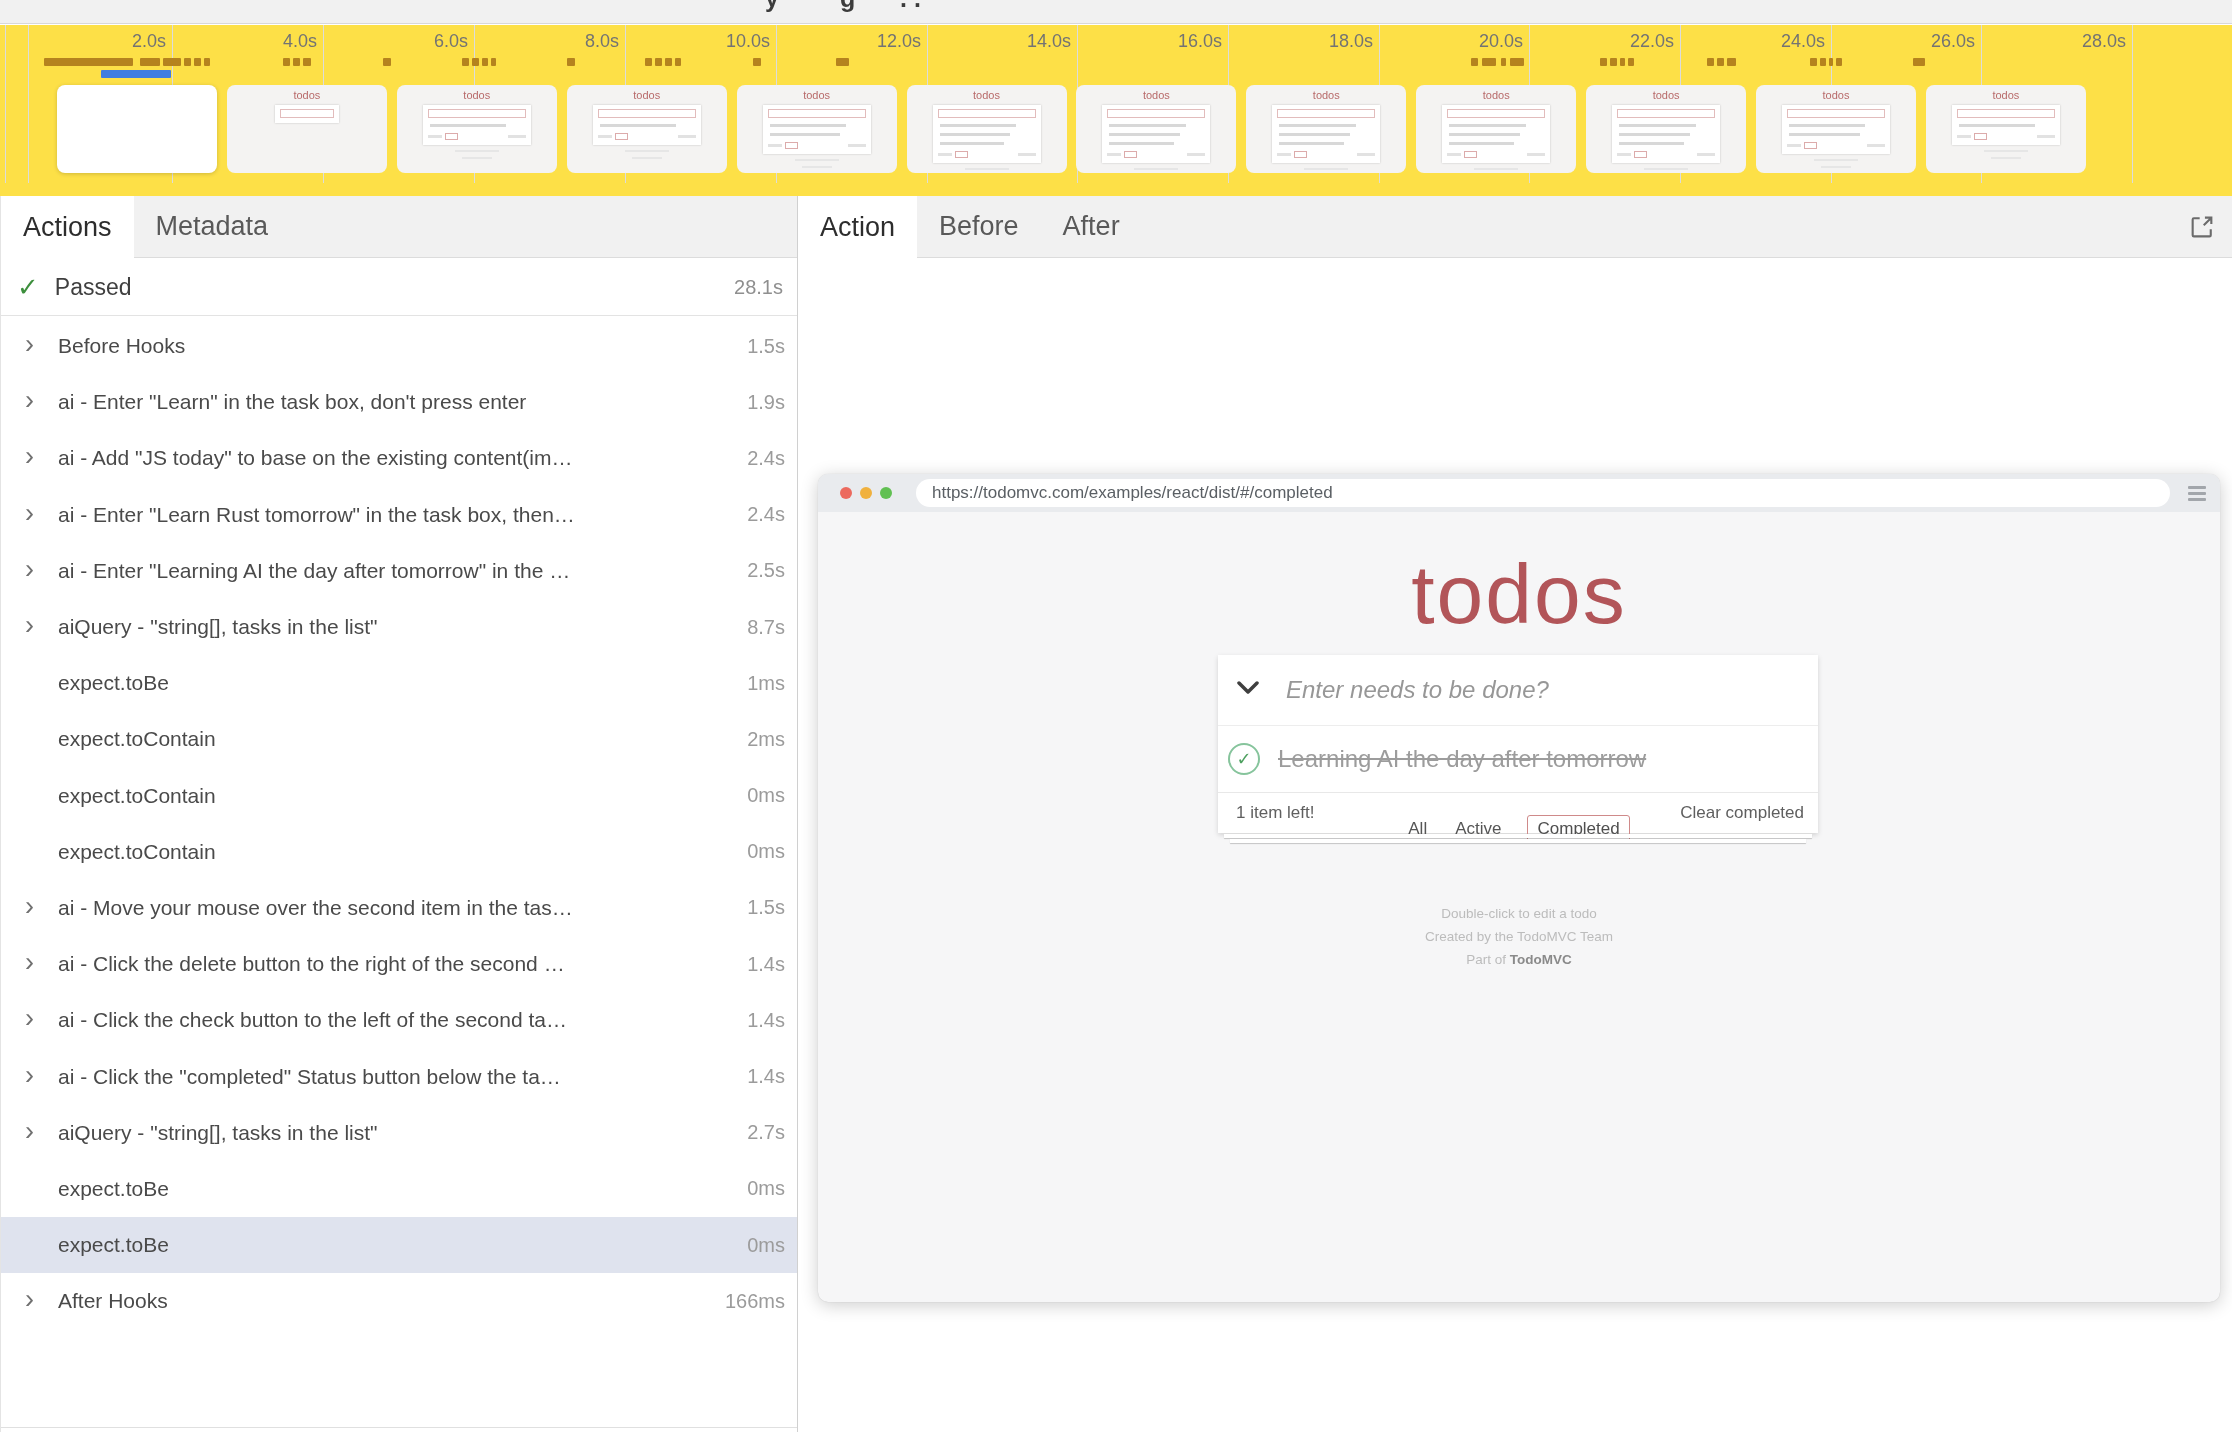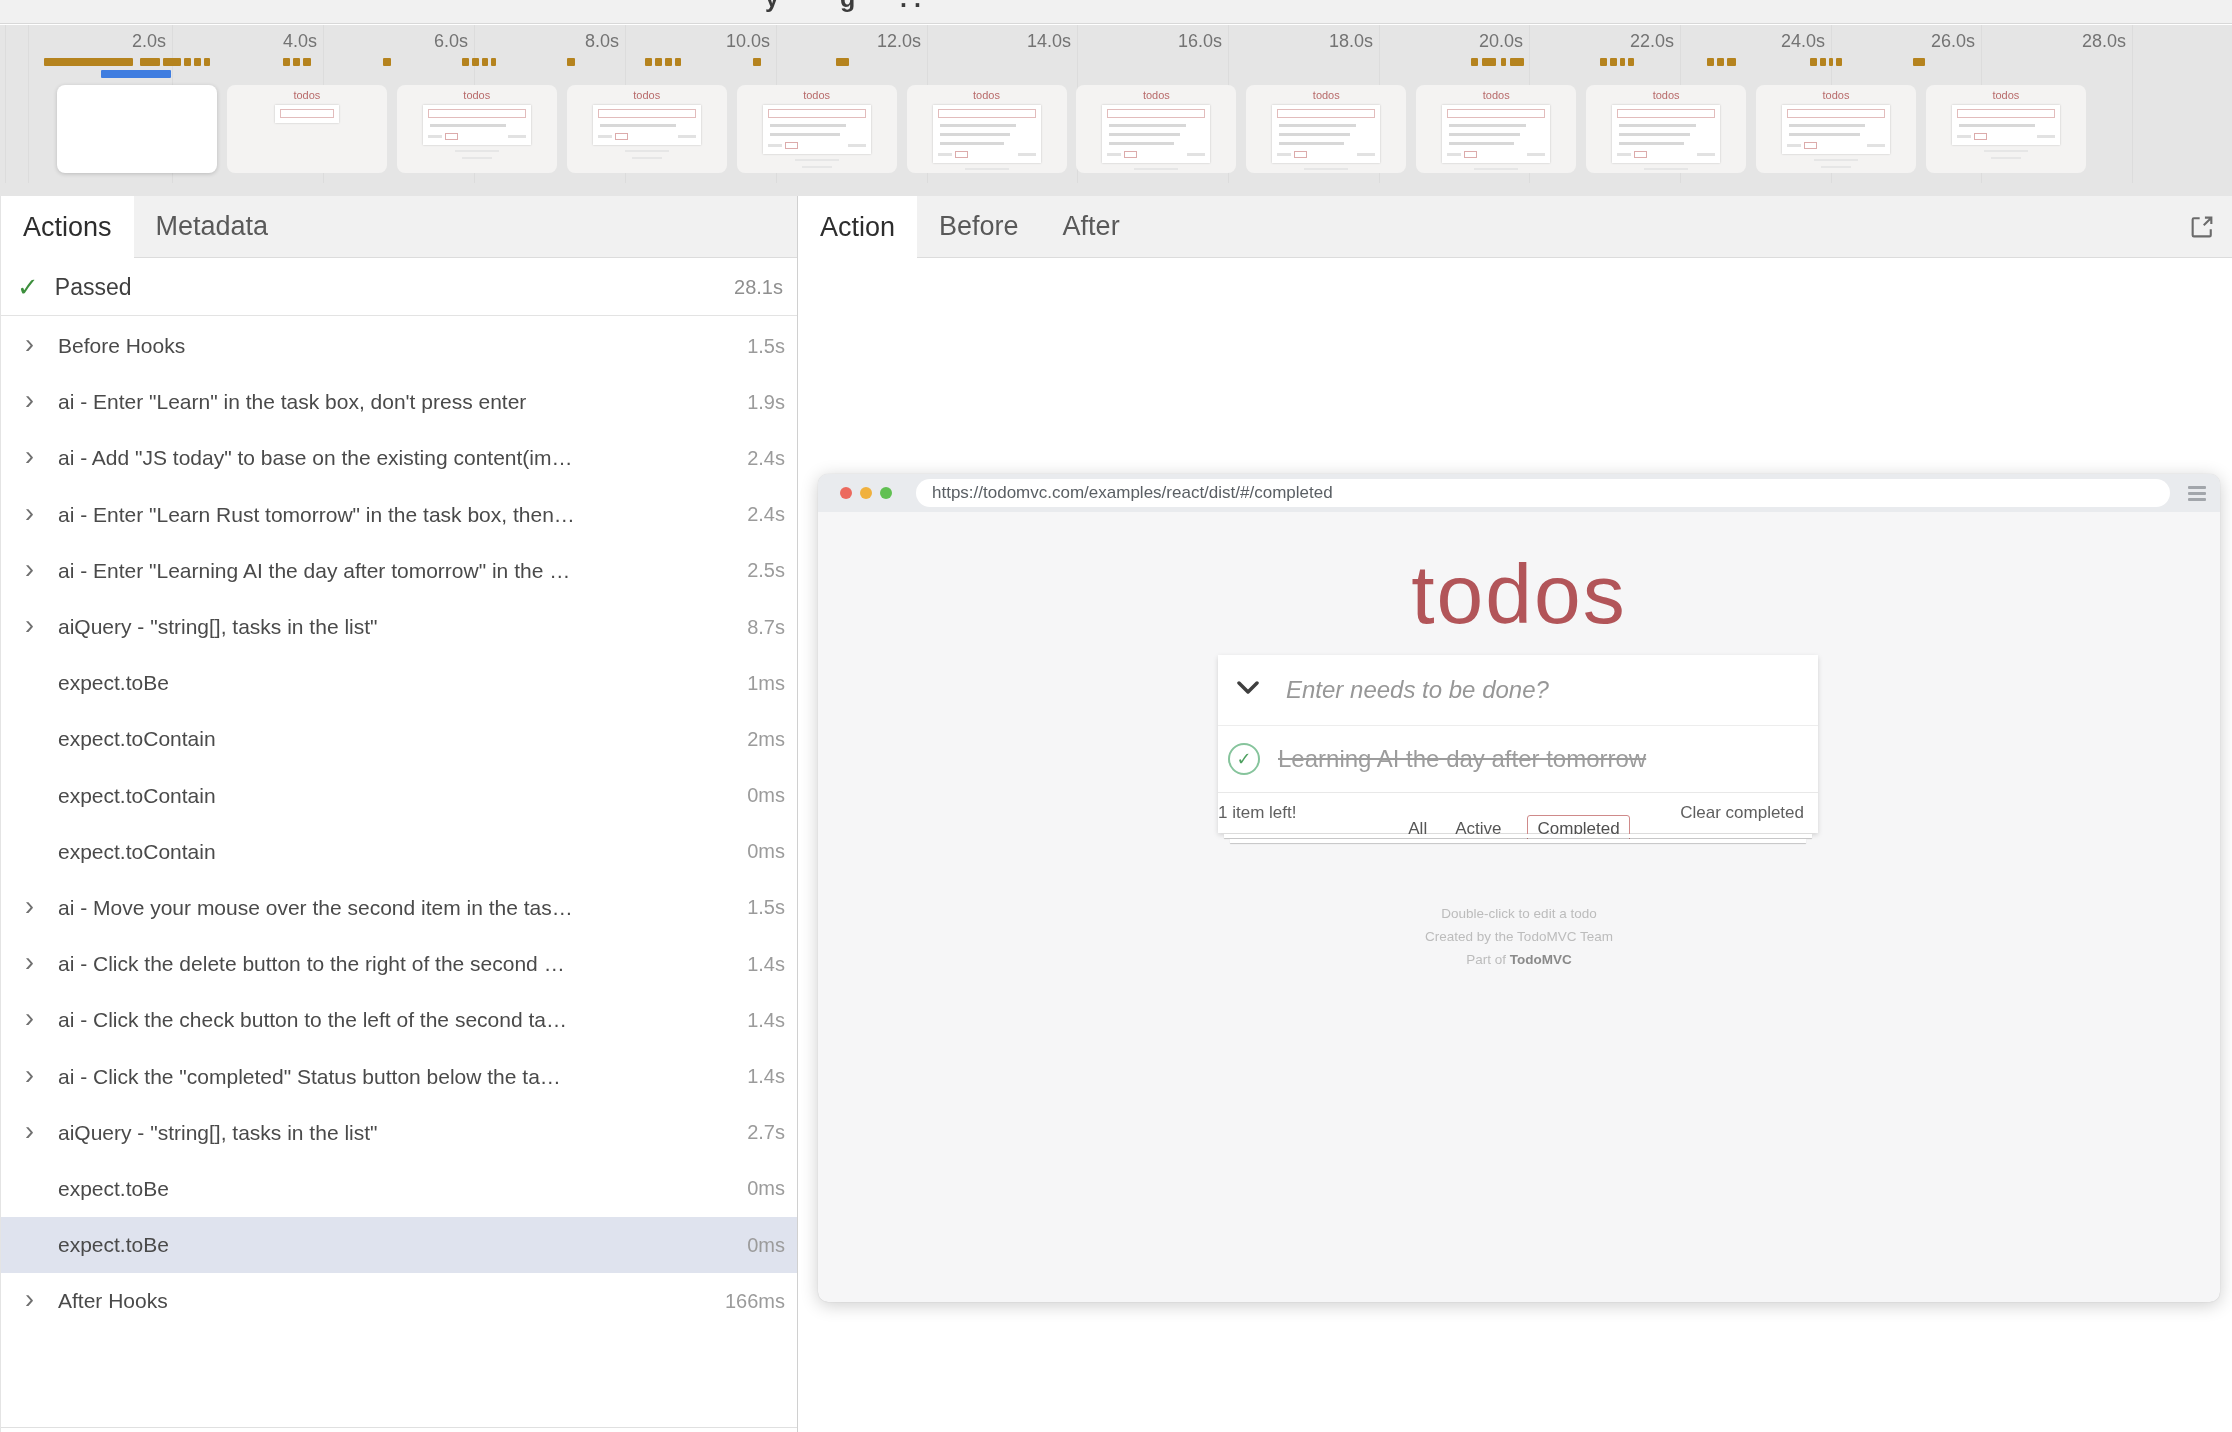--- a/index.html
+++ b/index.html
@@ -6,21 +6,21 @@
   html,body { background:#fff; }
   body { font-family:"Liberation Sans","DejaVu Sans",sans-serif; }
   .canvas { position:relative; width:2232px; height:1432px; background:#fff; overflow:hidden; }
 
   
   .topbar { position:absolute; left:0; top:0; width:2232px; height:24px;
             background:#f1f1f1; border-bottom:1px solid #d8d8d8; overflow:hidden; }
   .frag { position:absolute; top:-16px; font-size:25px; font-weight:600; color:#3c3c3c; }
 
   
-  .timeline { position:absolute; left:0; top:25px; width:2232px; height:171px; background:#e5e5e5; }
+  .timeline { position:absolute; left:0; top:25px; width:2232px; height:171px; background:#fde047; }
   .gridline { position:absolute; top:0; width:1px; height:158px; background:#dcdcdc; }
   .tick-label { position:absolute; top:6px; width:90px; text-align:right;
                 font-size:18px; color:#737373; white-space:nowrap; }
   .marker { position:absolute; top:33px; height:8px; border-radius:1px; }
   .navbar-marker { position:absolute; top:45px; height:8px; border-radius:1px; }
 
   .thumb { position:absolute; top:60px; height:88px; width:160px; background:#f4f3f2;
            border-radius:8px; overflow:hidden; }
   .thumb.blank { background:#fff; box-shadow:0 1px 4px rgba(0,0,0,.18); }
   .t-title { text-align:center; color:#b86a6a; font-size:11px; padding-top:5px; line-height:11px; }
@@ -91,21 +91,21 @@
   .input-row { height:71px; display:flex; align-items:center; border-bottom:1px solid #ededed; }
   .chevron-down { margin-left:18px; }
   .placeholder { margin-left:26px; font-style:italic; font-size:24px; color:#979797; }
   .todo-row { height:66px; display:flex; align-items:center; }
   .toggle-circle { margin-left:10px; width:32px; height:32px; border-radius:50%;
                    border:2px solid #86c49c; display:flex; align-items:center; justify-content:center;
                    font-size:18px; color:#4da05f; }
   .todo-text { margin-left:18px; font-size:24px; color:#9c9c9c; text-decoration:line-through; }
   .card-footer { height:41px; border-top:1px solid #e8e8e8; position:relative; display:flex;
                  align-items:center; font-size:17px; color:#5f5f5f; }
-  .items-left { }
+  .items-left { margin-left:18px; }
   .filters { position:absolute; left:0; right:0; display:flex; justify-content:center; gap:24px;
              align-items:center; }
   .filter { color:#565656; padding:3px 2px;margin-top:32px; }
   .filter.selected { border:1px solid #cf8a8a; border-radius:3px; padding:3px 9px; color:#4f4f4f; }
   .clear-completed { position:absolute; right:14px; color:#5f5f5f; }
   .stack1, .stack2 { position:absolute; background:#fff; height:4px;
                      box-shadow:0 1px 1px rgba(0,0,0,.2); }
   .stack1 { left:406px; top:322px; width:588px; }
   .stack2 { left:412px; top:327px; width:576px; }
 

